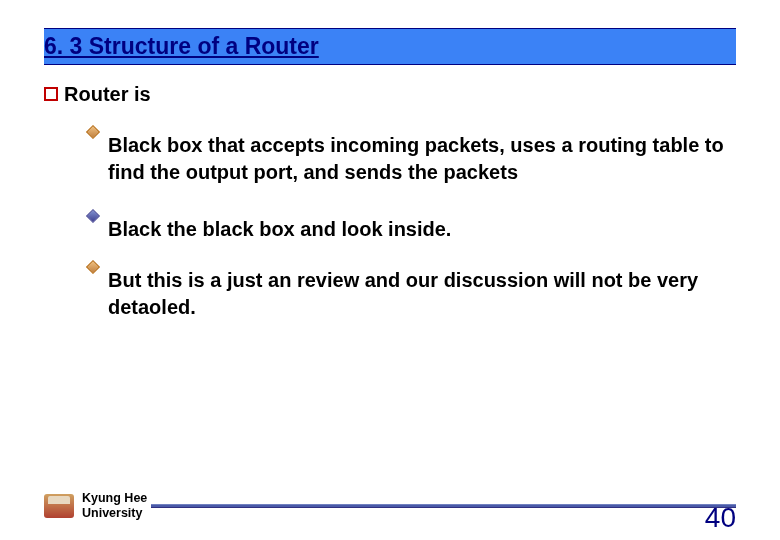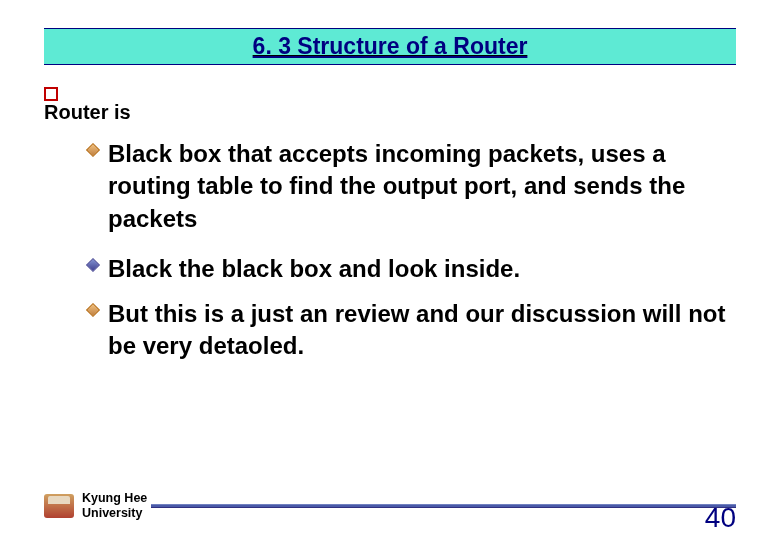--- a/index.html
+++ b/index.html
@@ -6,43 +6,41 @@
   body {
     width: 780px;
     height: 540px;
     background: #ffffff;
     font-family: Arial, sans-serif;
     position: relative;
     overflow: hidden;
   }
   .title-bar {
     margin: 28px 44px 0 44px;
-    background: #5eead4;
+    background: #3b82f6;
     border-top: 1.5px solid #000080;
     border-bottom: 1.5px solid #000080;
-    text-align: center;
+    text-align: left;
     padding: 4px 0;
-    text-decoration: underline;
   }
   .title-text {
     color: #000080;
     font-weight: bold;
     font-size: 23px;
     text-decoration: underline;
   }
   .content {
     padding: 18px 44px 0 44px;
   }
   .level1 {
     margin-bottom: 14px;
   }
   .level1-header {
     display: flex;
     align-items: flex-start;
-    flex-direction: column;
   }
   .square-bullet {
     width: 14px;
     height: 14px;
     border: 2px solid #c00000;
     margin-top: 4px;
     margin-right: 6px;
     flex-shrink: 0;
   }
   .level1-text {
@@ -64,23 +62,24 @@
     transform: rotate(45deg);
     margin-top: 7px;
     margin-right: 10px;
     flex-shrink: 0;
     border: 1px solid #b06000;
   }
   .diamond-orange { background: linear-gradient(135deg, #f0c080, #c08040); }
   .diamond-blue { background: linear-gradient(135deg, #8090d0, #404090); border-color: #404090; }
   .level2-text {
     font-weight: bold;
-    font-size: 24px;
+    font-size: 20px;
     color: #000;
     line-height: 1.35;
+    margin-top: 12px;
   }
   .footer {
     position: absolute;
     bottom: 20px;
     left: 44px;
     right: 44px;
     display: flex;
     align-items: center;
   }
   .logo {

